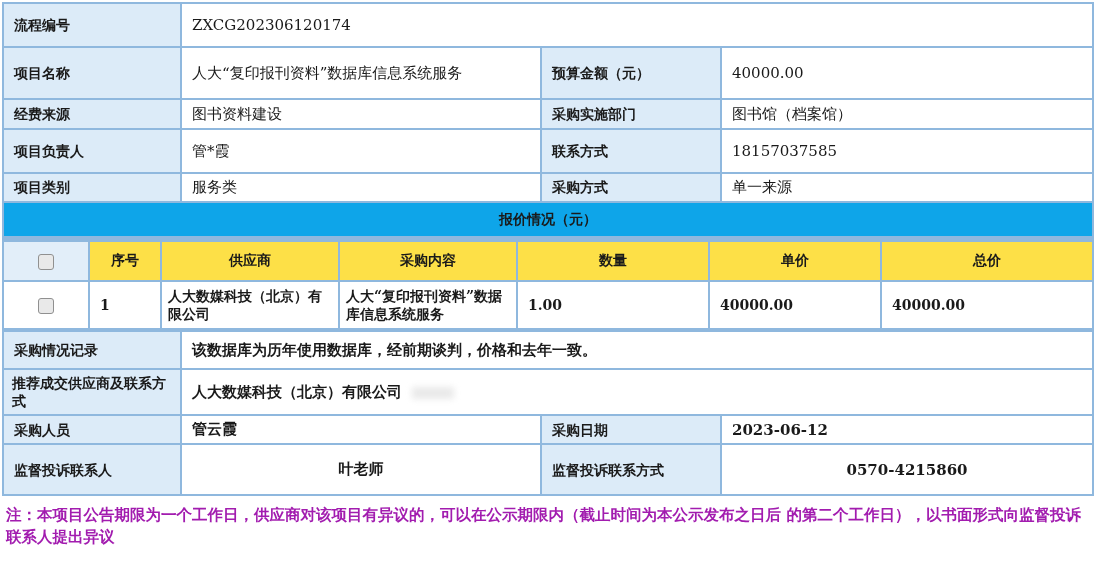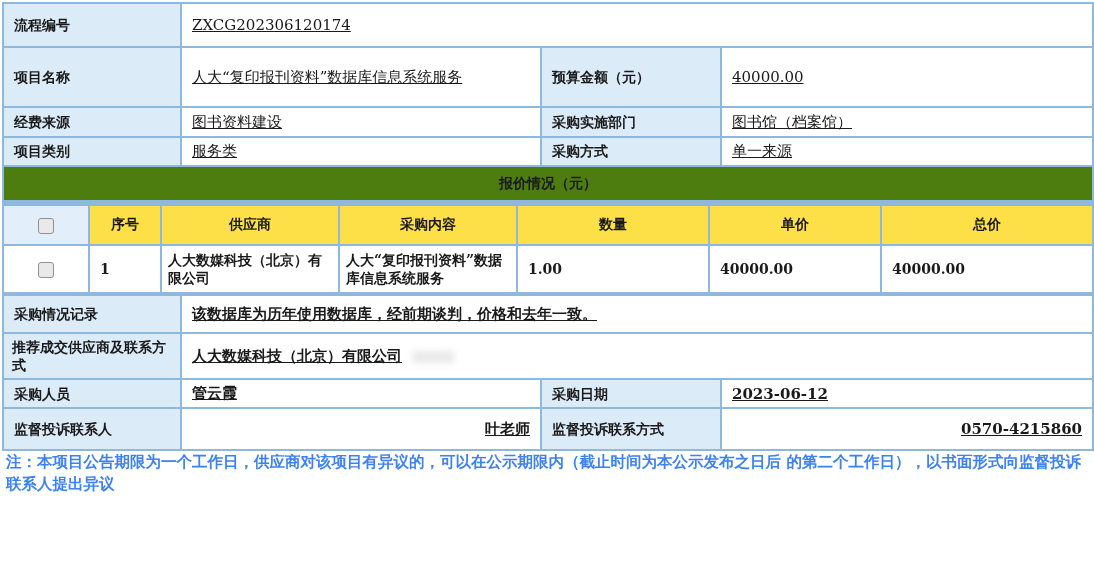--- a/index.html
+++ b/index.html
@@ -36,26 +36,25 @@
     font-weight: bold;
     text-align: left;
     line-height: 1.3;
   }
   
   .val {
     background: #ffffff;
     font-weight: normal;
     text-align: left;
     font-size: 15px;
-    text-decoration: underline;
   }
   .val-bold { font-weight: bold; }
-  .val-center { text-align: right; }
+  .val-center { text-align: center; }
   .band {
-    background: #4d7c0f;
+    background: #0ea5e9;
     font-weight: bold;
     text-align: center;
     font-size: 14px;
     border-bottom-width: 4px;
   }
   .qhead {
     background: #fde047;
     font-weight: bold;
     text-align: center;
     font-size: 14px;
@@ -83,55 +82,61 @@
     display: inline-block;
     width: 42px;
     height: 12px;
     margin-left: 10px;
     background: #d8d8d8;
     filter: blur(3px);
     opacity: .55;
     vertical-align: middle;
   }
   .note {
-    margin: 0 4px 0 4px;
+    margin: 8px 4px 0 4px;
     font-weight: bold;
     font-size: 15.5px;
     line-height: 1.42;
-    color: #3b82f6;
+    color: #a21caf;
   }
 </style>
 </head>
 <body>
 
 <div class="page">
 
   <table>
     <colgroup>
         <col style="width:178px">
         <col style="width:360px">
         <col style="width:180px">
         <col style="width:372px">
       </colgroup>
     <tbody>
         <tr style="height:44px">
       <td class="lbl">流程编号</td>
       <td class="val" colspan="3">ZXCG202306120174</td>
     </tr>
-    <tr style="height:60px">
+    <tr style="height:52px">
       <td class="lbl">项目名称</td>
       <td class="val">人大“复印报刊资料”数据库信息系统服务</td>
       <td class="lbl">预算金额（元）</td>
       <td class="val">40000.00</td>
     </tr>
     <tr style="height:30px">
       <td class="lbl">经费来源</td>
       <td class="val">图书资料建设</td>
       <td class="lbl">采购实施部门</td>
       <td class="val">图书馆（档案馆）</td>
+    </tr>
+    <tr style="height:44px">
+      <td class="lbl">项目负责人</td>
+      <td class="val">管*霞</td>
+      <td class="lbl">联系方式</td>
+      <td class="val">18157037585</td>
     </tr>
     <tr style="height:27px">
       <td class="lbl">项目类别</td>
       <td class="val">服务类</td>
       <td class="lbl">采购方式</td>
       <td class="val">单一来源</td>
     </tr>
     <tr style="height:36px">
       <td class="band" colspan="4">报价情况（元）</td>
     </tr>
@@ -185,21 +190,21 @@
     <tr style="height:44px">
       <td class="lbl" style="padding:4px 8px">推荐成交供应商及联系方式</td>
       <td class="val val-bold" colspan="3"><span>人大数媒科技（北京）有限公司</span><span class="redacted"></span></td>
     </tr>
     <tr style="height:24px">
       <td class="lbl">采购人员</td>
       <td class="val val-bold">管云霞</td>
       <td class="lbl">采购日期</td>
       <td class="val val-bold">2023-06-12</td>
     </tr>
-    <tr style="height:42px">
+    <tr style="height:51px">
       <td class="lbl">监督投诉联系人</td>
       <td class="val val-bold val-center">叶老师</td>
       <td class="lbl">监督投诉联系方式</td>
       <td class="val val-bold val-center">0570-4215860</td>
     </tr>
   </tbody>
     </table>
 
   <div class="note">注：本项目公告期限为一个工作日，供应商对该项目有异议的，可以在公示期限内（截止时间为本公示发布之日后 的第二个工作日），以书面形式向监督投诉联系人提出异议</div>
 

